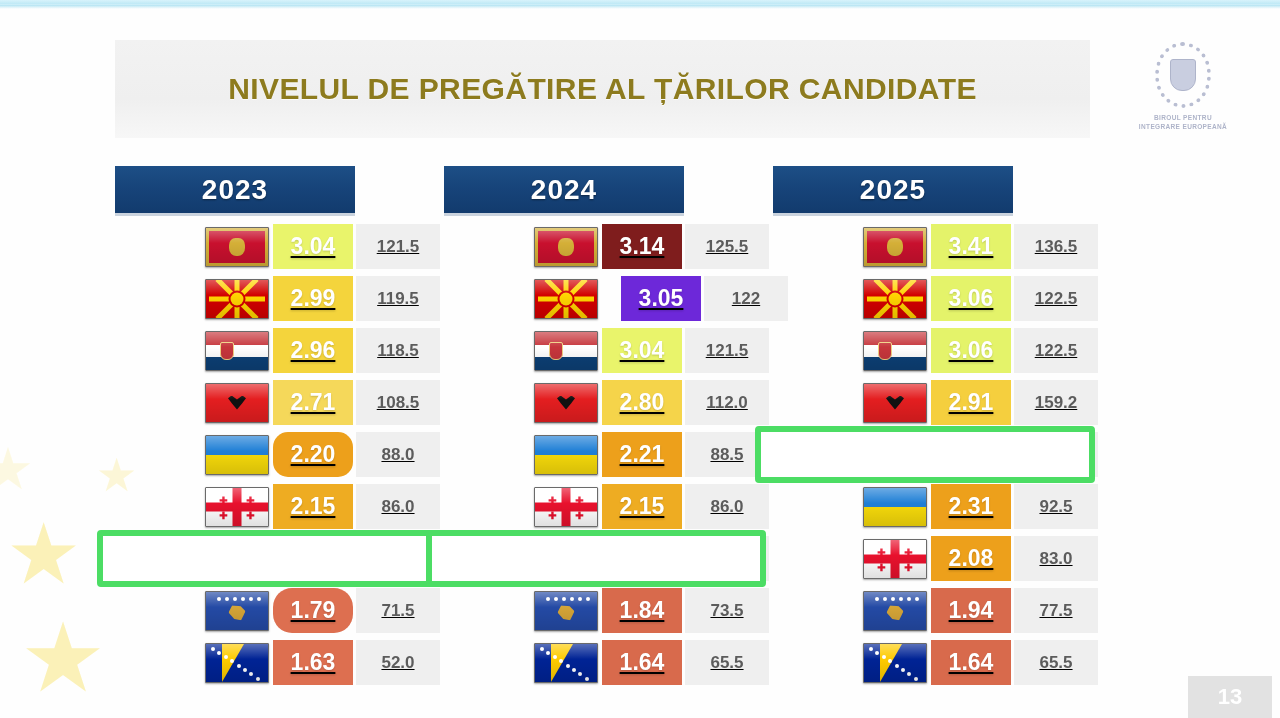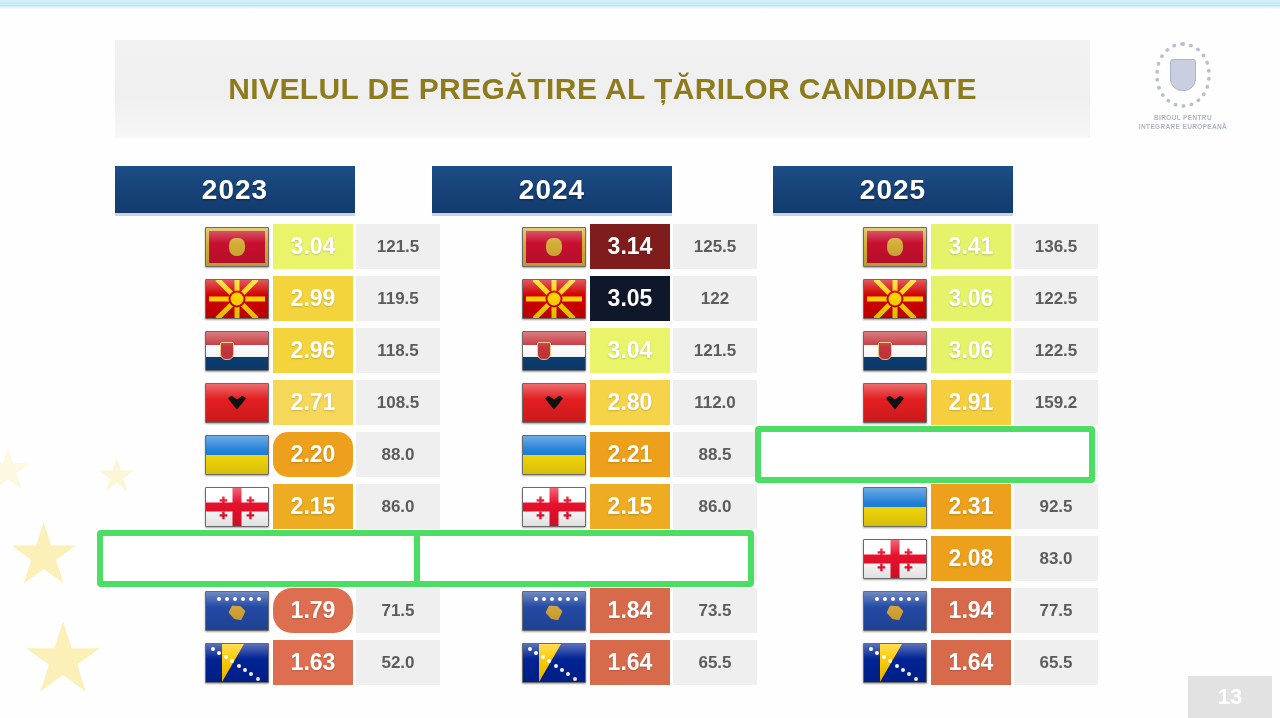--- a/index.html
+++ b/index.html
@@ -71,37 +71,37 @@
     border:1px solid #7e87ab;
   }
   .logo-cap{
     margin-top:5px;text-align:center;font-size:6.5px;line-height:9px;
     color:#7d86a8;font-weight:700;letter-spacing:.35px;
   }
 
   
   .col{position:absolute;top:166px;}
   .col.c0{left:115px;width:240px;}
-  .col.c1{left:432px;width:240px;}
+  .col.c1{left:444px;width:240px;}
   .col.c2{left:773px;width:240px;}
 
   .year-bar{
     height:47px;width:240px;
     background:linear-gradient(180deg,#1d4f86 0%, #17447a 45%, #123b6d 100%);
     border-bottom:3px solid #0e3囗;
     box-shadow:0 3px 0 rgba(140,160,185,.45);
     display:flex;align-items:center;justify-content:center;
   }
   .year-bar span{
     color:#ffffff;font-size:28px;font-weight:700;letter-spacing:1px;
     text-shadow:0 1px 2px rgba(0,0,0,.45);
   }
 
   
-  .rows{position:relative;margin-top:11px;}
+  .rows{position:relative;margin-top:11px;text-decoration:underline;}
   .row{
     position:relative;height:45px;margin-bottom:7px;
     display:flex;align-items:stretch;
   }
   .row .spacer{width:86px;flex:0 0 86px;}
   .cell-flag{
     width:72px;flex:0 0 72px;
     display:flex;align-items:center;justify-content:center;
   }
   .flag{
@@ -361,21 +361,21 @@
             <div class="spacer"></div>
             <div class="cell-flag">
               <div class="flag f-mk">
                 <i></i>
                 <i></i>
                 <i></i>
                 <i></i>
                 <div class="sun"></div>
               </div>
             </div>
-            <div class="cell-score" style="background: #0f172a;">3.05</div>
+            <div class="cell-score" style="background: #6d28d9; margin-left: 19px;">3.05</div>
             <div class="cell-index">122</div>
           </div>
           <div class="row">
             <div class="spacer"></div>
             <div class="cell-flag">
               <div class="flag f-rs">
                 <div class="crest"></div>
               </div>
             </div>
             <div class="cell-score" style="background: rgb(233, 244, 107);">3.04</div>

